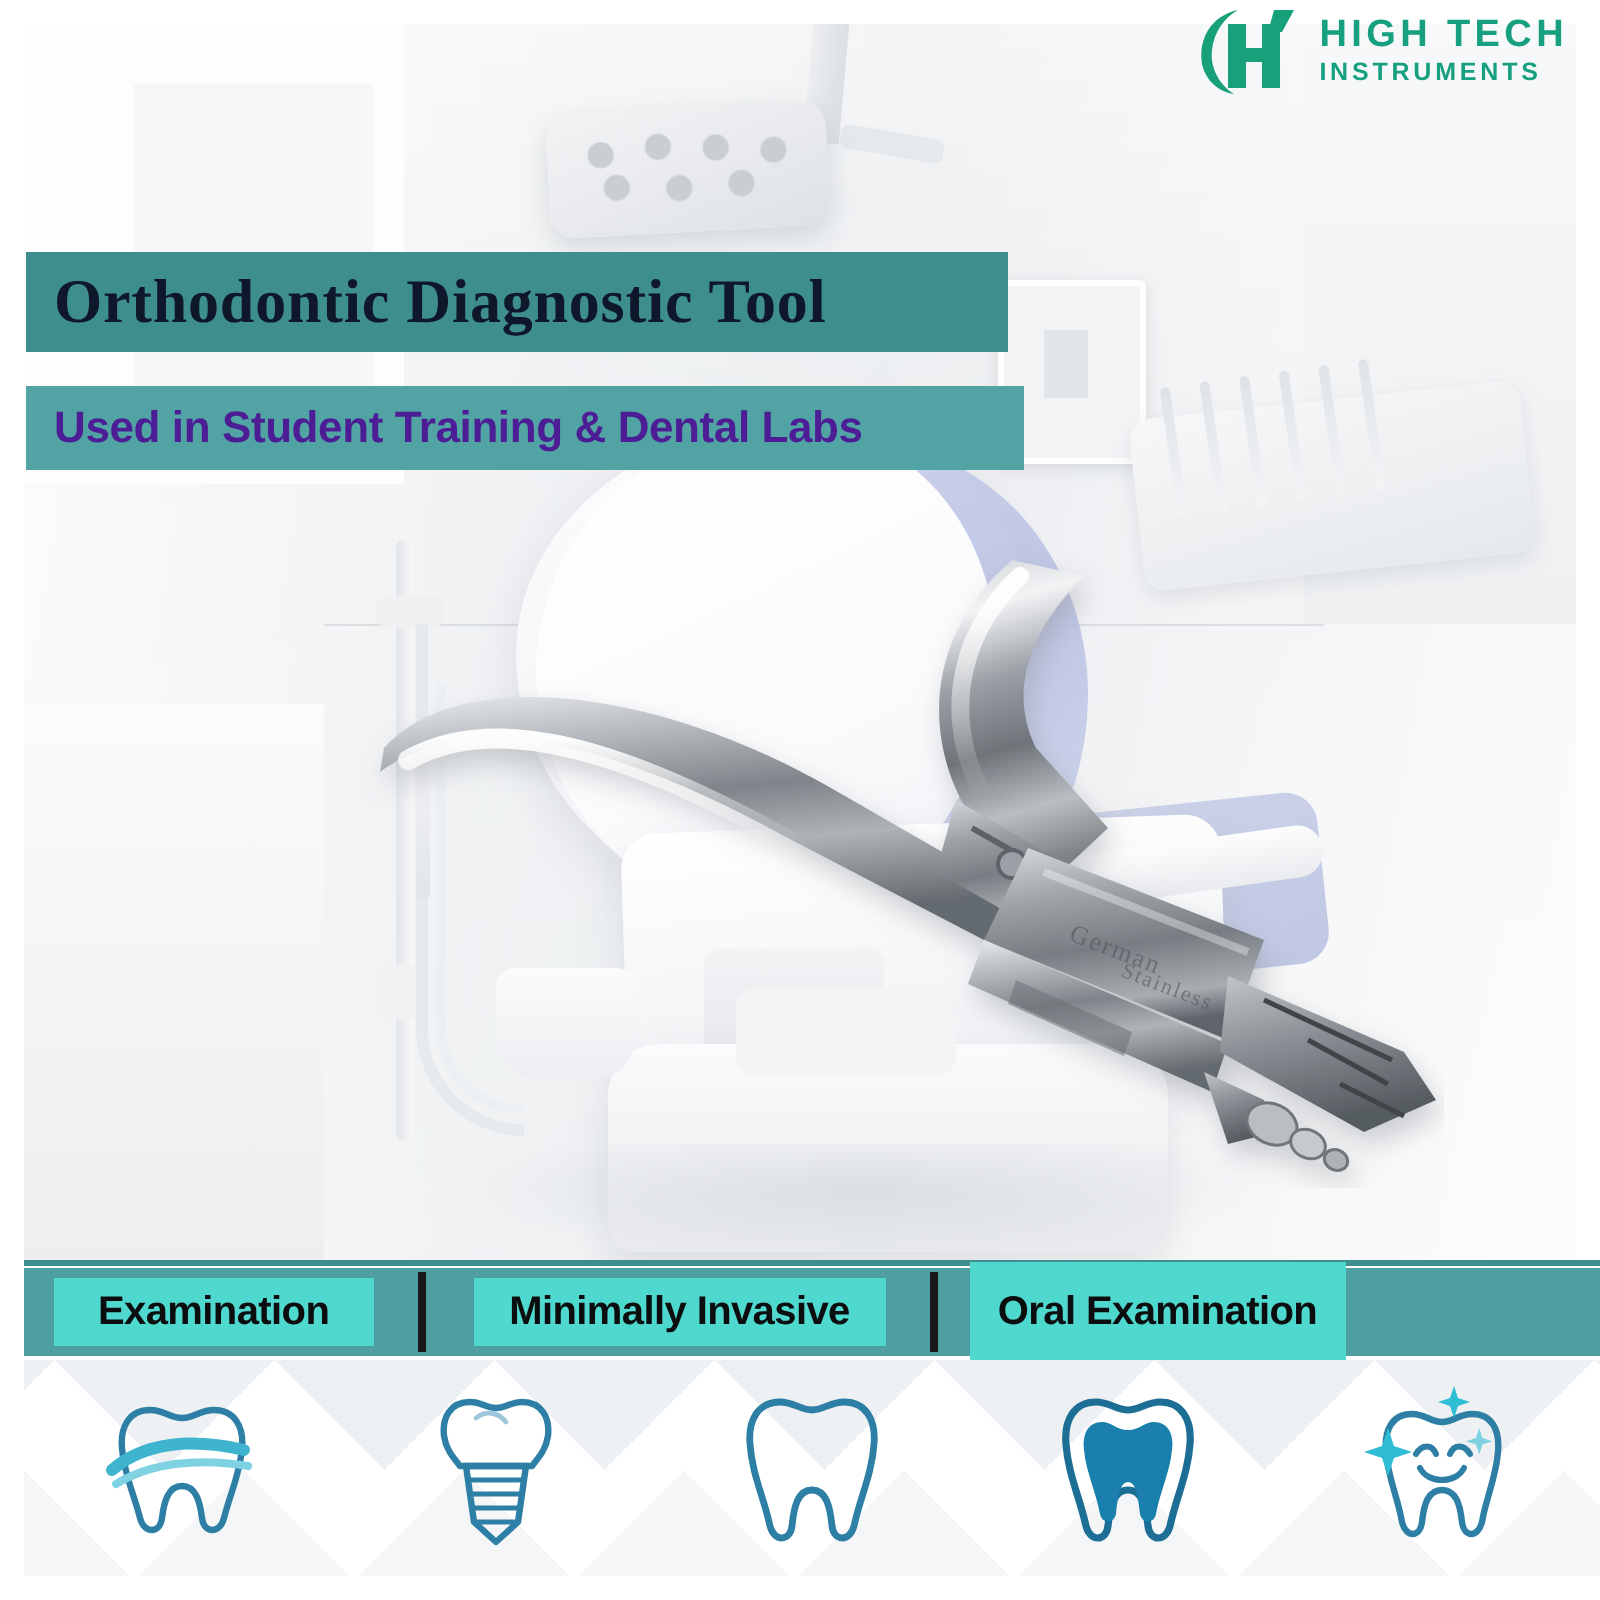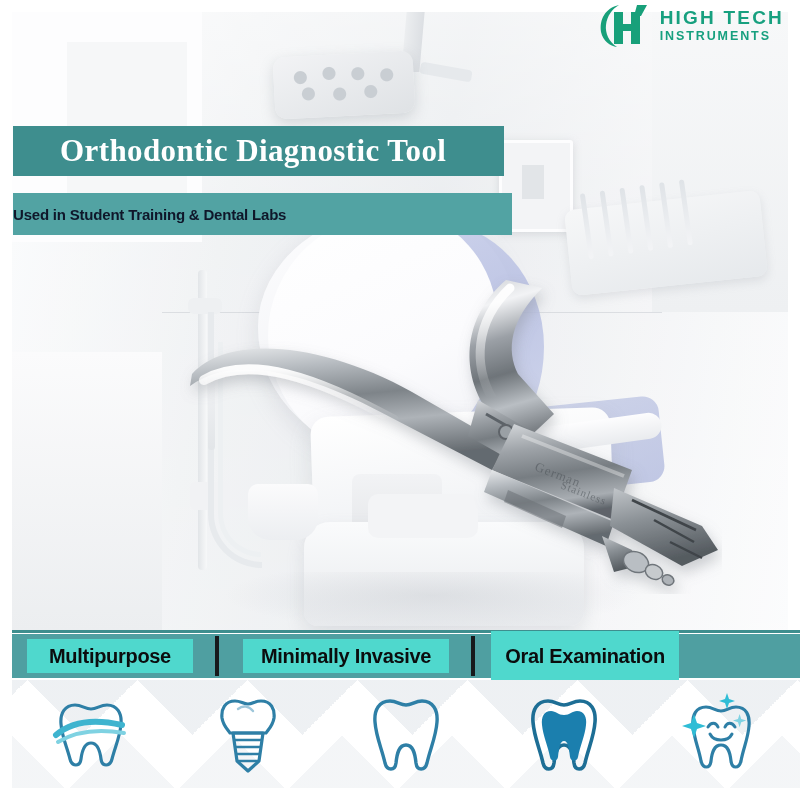--- a/index.html
+++ b/index.html
@@ -114,30 +114,30 @@
 
   
   .product{position:absolute;left:150px;top:262px;width:560px;height:320px;}
 
   
   .title-banner{
     position:absolute;left:13px;top:126px;width:491px;height:50px;
     background:#3e8e8e;display:flex;align-items:center;
   }
   .title-banner .txt{
-    font-family:"Liberation Serif",serif;font-weight:bold;font-size:31px;color:#ffffff;
-    padding-left:28px;letter-spacing:.4px;white-space:nowrap;margin-left:19px;
+    font-family:"Liberation Serif",serif;font-weight:bold;font-size:31px;color:#0f172a;
+    padding-left:14px;letter-spacing:.4px;white-space:nowrap;
   }
   .sub-banner{
     position:absolute;left:13px;top:193px;width:499px;height:42px;
     background:#52a3a3;display:flex;align-items:center;
   }
   .sub-banner .txt{
-    font-family:"Liberation Sans",sans-serif;font-weight:bold;font-size:15px;color:#0f172a;
-    letter-spacing:-.2px;white-space:nowrap;
+    font-family:"Liberation Sans",sans-serif;font-weight:bold;font-size:22px;color:#4c1d95;
+    padding-left:14px;letter-spacing:-.2px;white-space:nowrap;
   }
 
   
   .feature-bar{
     position:absolute;left:12px;top:634px;width:788px;height:44px;
     background:#4f9fa1;display:flex;align-items:center;
   }
   .feature-chip{
     background:#4fd8cd;height:34px;display:flex;align-items:center;justify-content:center;
     color:#0b0d0e;font-weight:bold;font-size:20px;letter-spacing:-.3px;white-space:nowrap;
@@ -308,21 +308,21 @@
 
   <div class="title-banner">
     <span class="txt">Orthodontic Diagnostic Tool</span>
   </div>
   <div class="sub-banner">
     <span class="txt">Used in Student Training &amp; Dental Labs</span>
   </div>
 
   <div class="frame-line"></div>
   <div class="feature-bar">
-    <div class="feature-chip chip-1">Multipurpose</div>
+    <div class="feature-chip chip-1">Examination</div>
     <div class="fgap" style="width:22px"></div>
     <div class="fdiv"></div>
     <div class="fgap" style="width:24px"></div>
     <div class="feature-chip chip-2">Minimally Invasive</div>
     <div class="fgap" style="width:22px"></div>
     <div class="fdiv"></div>
     <div class="fgap" style="width:16px"></div>
     <div class="feature-chip chip-3">Oral Examination</div>
   </div>
 

